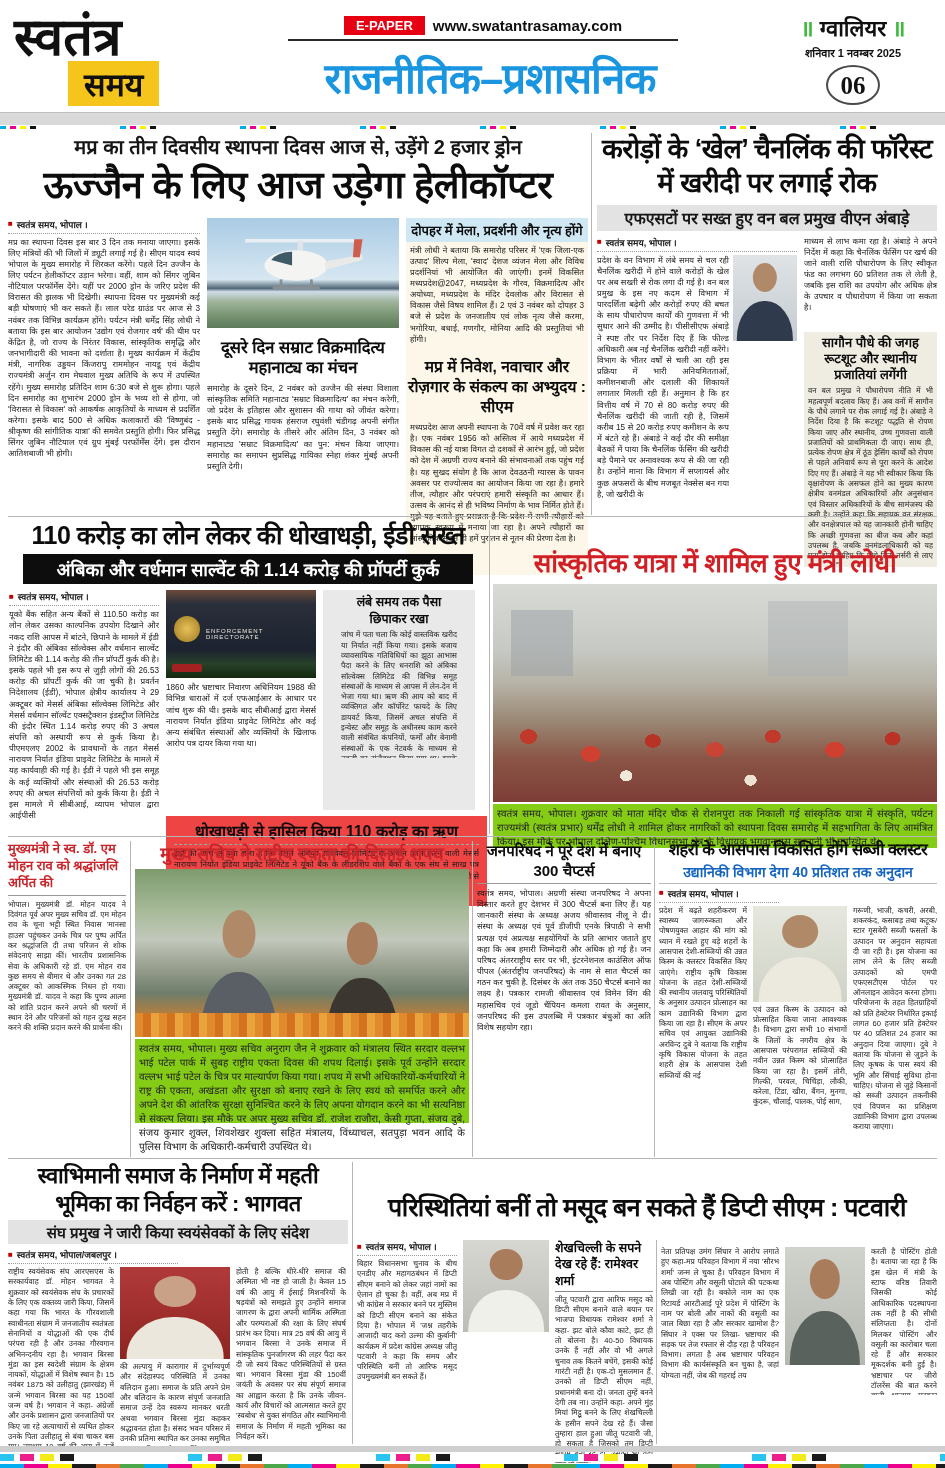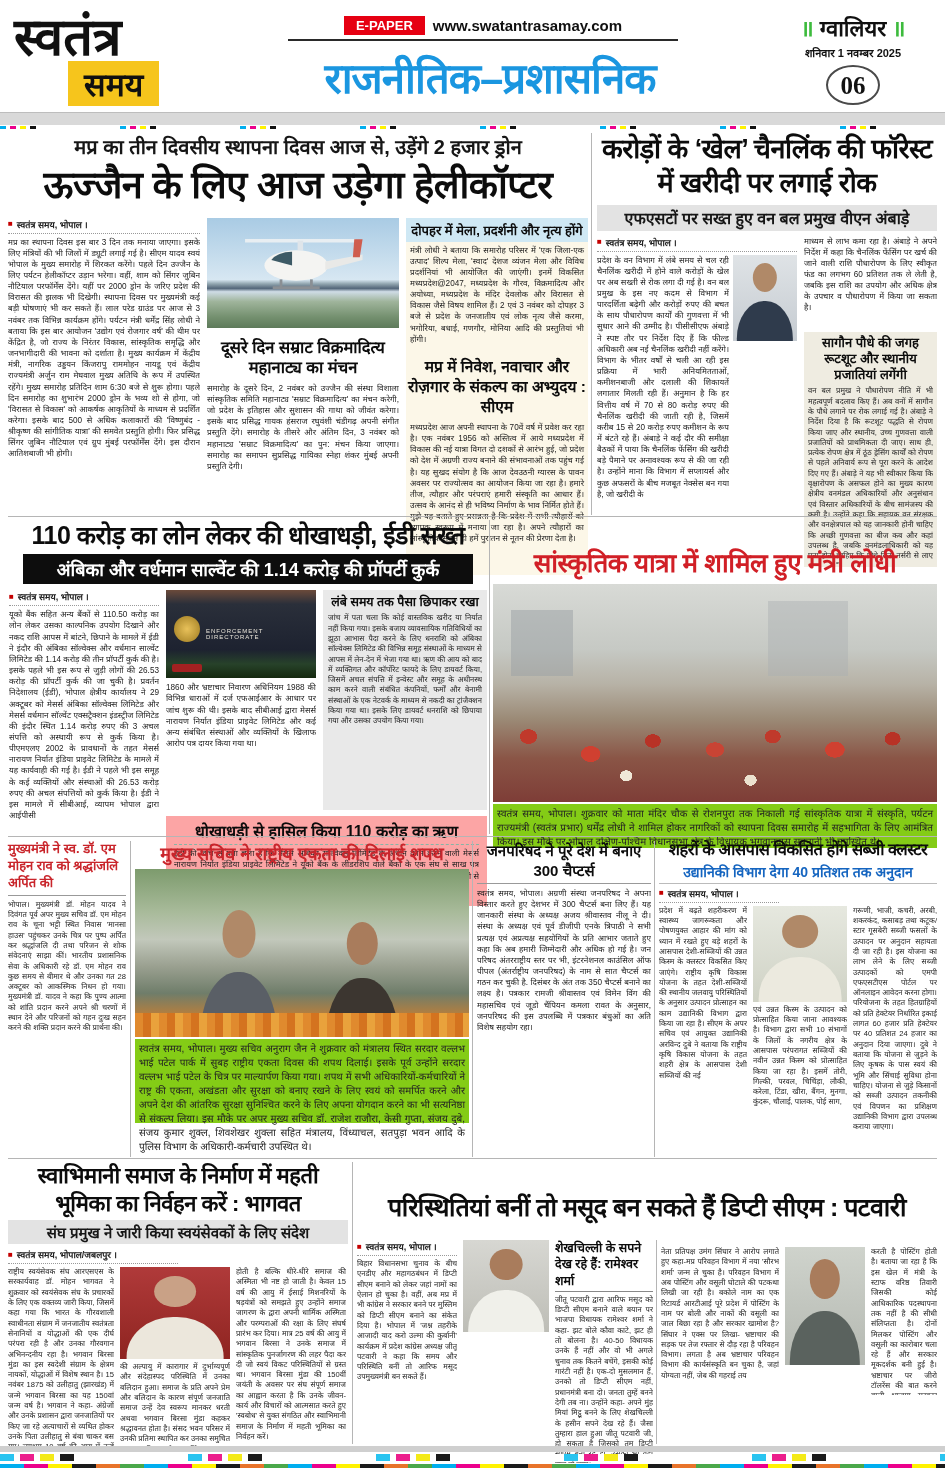--- a/index.html
+++ b/index.html
@@ -22,21 +22,21 @@
     width:38%;height:34%;border-radius:50%;background:var(--skin,#b08968);}
   .person::after{content:"";position:absolute;bottom:-2%;left:50%;transform:translateX(-50%);
     width:88%;height:48%;border-radius:48% 48% 0 0/90% 90% 0 0;background:var(--suit,#333);}
   .vline{background:#b5b5b5;width:1px;}
   .hline{background:#b5b5b5;height:1px;}
   .cmyk-lite{background:repeating-linear-gradient(90deg,#00aeef 0 6px,#fff 6px 10px,#ec008c 10px 16px,#fff 16px 20px,#fff200 20px 26px,#fff 26px 30px,#111 30px 36px,#fff 36px 120px);}
   .cmyk-main{background:repeating-linear-gradient(90deg,#29c4f0 0 14px,#fff 14px 20px,#ec1e8c 20px 34px,#fff 34px 40px,#f4ea17 40px 54px,#fff 54px 60px,#1b1b1b 60px 74px,#fff 74px 188px);}
   .cmyk-dense{background:repeating-linear-gradient(90deg,#00aeef 0 24px,#ec008c 24px 48px,#fff200 48px 72px,#1b1b1b 72px 96px,#e8732a 96px 120px,#4aa84a 120px 144px);}
   .boxcream{background:#fcf7e8;}
   .graybox{background:#e9e9e9;}
-  .tealbox{background:#fca5a5;}
+  .tealbox{background:#ef4444;}
   .sandbox{background:#efece1;}
   .cap{background:#84cc16;font-size:10px;line-height:1.4;text-align:justify;padding:3px 4px;color:#222;}
   .turbans{position:absolute;inset:0;background:
      radial-gradient(14px 12px at 8% 70%,#c0392b 0 60%,transparent 62%),
      radial-gradient(16px 13px at 22% 78%,#d04030 0 60%,transparent 62%),
      radial-gradient(13px 11px at 36% 72%,#b83226 0 60%,transparent 62%),
      radial-gradient(15px 12px at 50% 76%,#c84434 0 60%,transparent 62%),
      radial-gradient(13px 11px at 63% 70%,#c0392b 0 60%,transparent 62%),
      radial-gradient(16px 13px at 77% 76%,#d04030 0 60%,transparent 62%),
      radial-gradient(13px 11px at 90% 71%,#b83226 0 60%,transparent 62%),
@@ -152,21 +152,21 @@
       <div style="width:321px;">
         <div style="display:flex;gap:7px;">
           <div style="width:150px;">
             <div class="ph" style="height:88px;background:linear-gradient(180deg,#6b4a3a 0%,#2a2f3a 16%,#1d2230 68%,#27422a 84%,#15290f 100%);">
               <div style="position:absolute;left:8px;top:26px;width:26px;height:26px;border-radius:50%;background:radial-gradient(#e8c15a,#9d7a20);"></div>
               <div style="position:absolute;left:40px;top:38px;color:#e9e5da;font-size:6px;letter-spacing:1px;">ENFORCEMENT DIRECTORATE</div>
               <div style="position:absolute;left:6px;bottom:6px;width:30px;height:8px;background:#a32121;border-radius:2px;"></div>
             </div>
             <div class="art-body" style="height:128px;margin-top:4px;">1860 और भ्रष्टाचार निवारण अधिनियम 1988 की विभिन्न धाराओं में दर्ज एफआईआर के आधार पर जांच शुरू की थी। इसके बाद सीबीआई द्वारा मेसर्स नारायण निर्यात इंडिया प्राइवेट लिमिटेड और कई अन्य संबंधित संस्थाओं और व्यक्तियों के खिलाफ आरोप पत्र दायर किया गया था।</div>
           </div>
-          <div class="graybox" style="width:164px;padding:3px 5px;">
+          <div class="graybox" style="width:152px;padding:3px 18px;">
             <div class="ctr" style="font-size:12.5px;font-weight:800;color:#0c0c0c;">लंबे समय तक पैसा छिपाकर रखा</div>
             <div class="art-body sm" style="height:128px;margin-top:3px;">जांच में पता चला कि कोई वास्तविक खरीद या निर्यात नहीं किया गया। इसके बजाय व्यावसायिक गतिविधियों का झूठा आभास पैदा करने के लिए धनराशि को अंबिका सॉल्वेक्स लिमिटेड की विभिन्न समूह संस्थाओं के माध्यम से आपस में लेन-देन में भेजा गया था। ऋण की आय को बाद में व्यक्तिगत और कॉर्पोरेट फायदे के लिए डायवर्ट किया, जिसमें अचल संपत्ति में इन्वेस्ट और समूह के अधीनस्थ काम करने वाली संबंधित कंपनियों, फर्मों और बेनामी संस्थाओं के एक नेटवर्क के माध्यम से नकदी का ट्रांजैक्शन किया गया था। इसके लिए डायवर्ट धनराशि को छिपाया गया और उसका उपयोग किया गया।</div>
           </div>
         </div>
         <div class="tealbox" style="margin-top:6px;padding:4px 8px;">
           <div class="ctr" style="font-size:16px;font-weight:800;border-bottom:1px dashed #86b5a6;padding-bottom:2px;color:#0c0c0c;">धोखाधड़ी से हासिल किया 110 करोड़ का ऋण</div>
           <div class="art-body" style="height:54px;margin-top:3px;">ईडी की जांच से पता चला है कि मेसर्स अंबिका सॉल्वेक्स लिमिटेड के अधीन काम करने वाली मेसर्स नारायण निर्यात इंडिया प्राइवेट लिमिटेड ने यूको बैंक के लीडरशिप वाले बैंकों के एक संघ से साख पत्र (एलसी) और निर्यात पैकिंग क्रेडिट (ईपीसी) के माध्यम से करीब 110.50 करोड़ रुपए के लोन धोखाधड़ी से लिए। हालांकि इस राशि का उपयोग वैध व्यावसायिक उद्देश्यों के लिए किया गया था।</div>
         </div>
       </div>
     </div>

